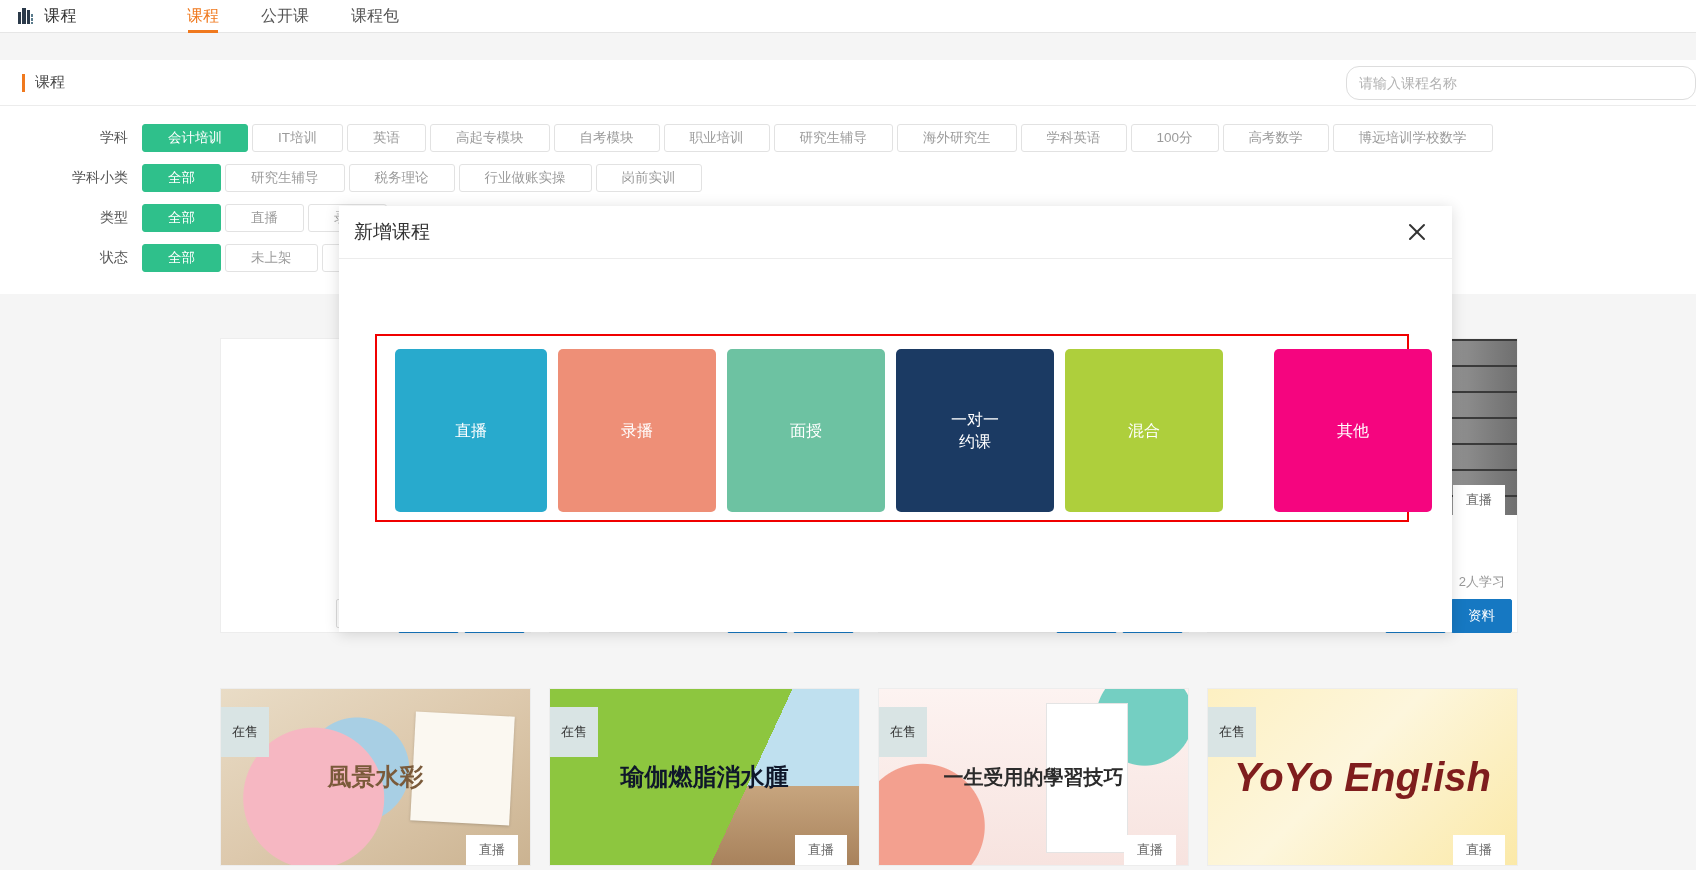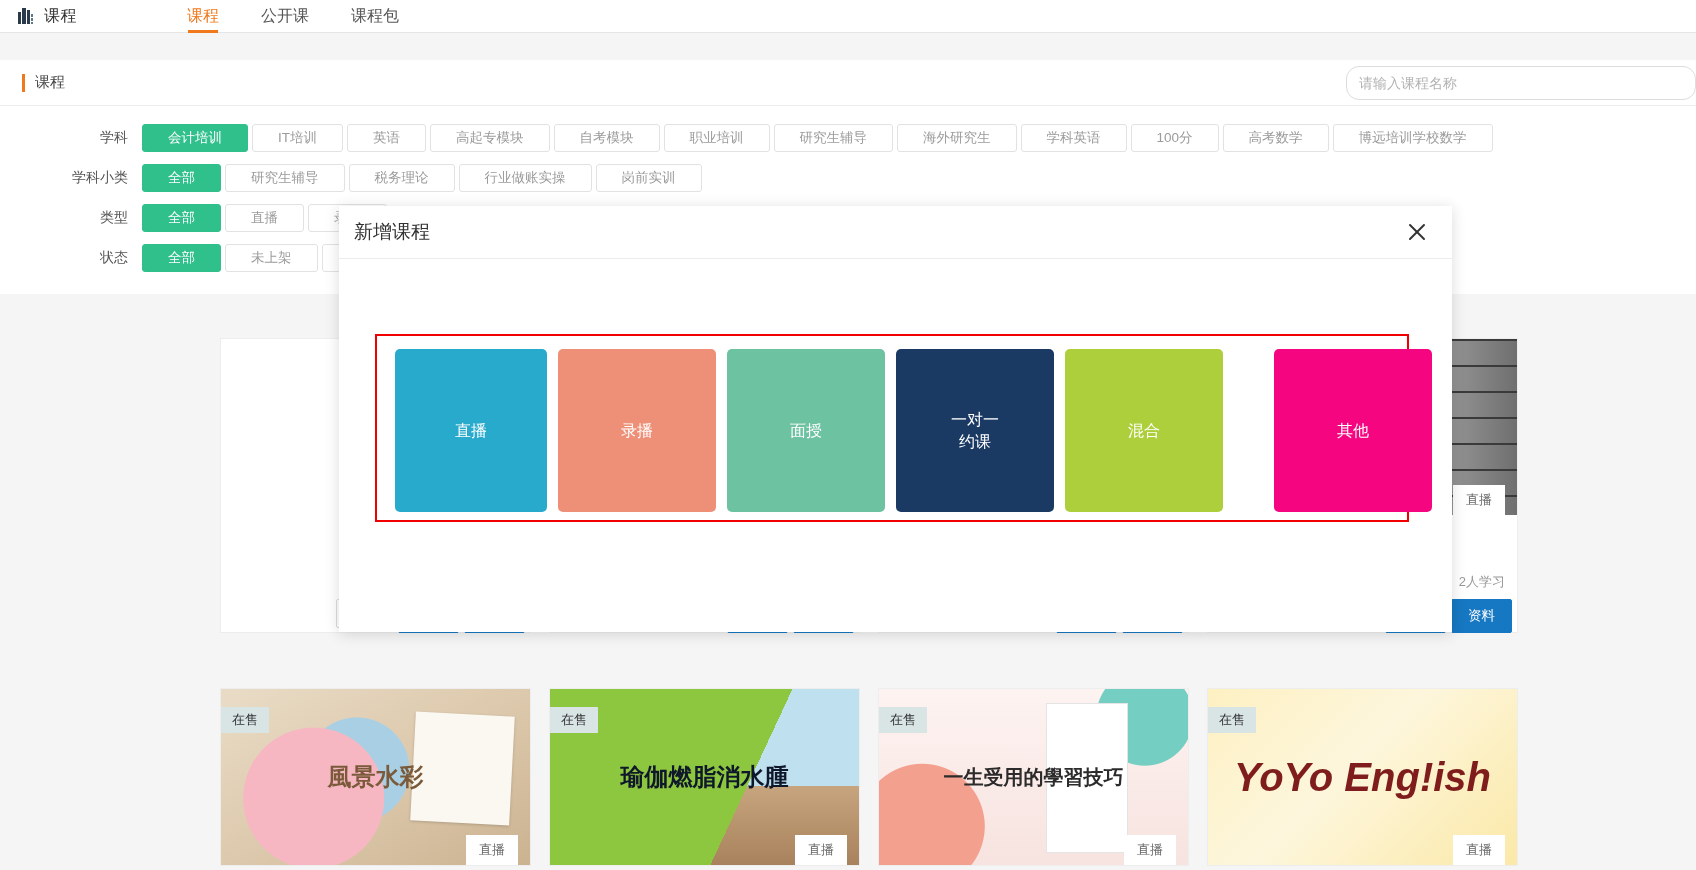--- a/index.html
+++ b/index.html
@@ -75,21 +75,21 @@
   
   .content { position: absolute; left: 0; top: 326px; width: 1696px; bottom: 0; background: #f5f5f5; }
   .card-grid { position: absolute; left: 220px; top: 48px; display: flex; gap: 18px; }
   .card {
     width: 311px; background: #fff; border: 1px solid #ededed;
     display: flex; flex-direction: column;
   }
   .card-thumb { position: relative; height: 176px; overflow: hidden; background: #fff; }
   .thumb-badge {
     position: absolute; left: 0; top: 18px; background: #d9e4e4; color: #333;
-    font-size: 13px; padding: 4px 11px; z-index: 3;
+    font-size: 13px; padding: 16px 11px; z-index: 3;
   }
   .thumb-type {
     position: absolute; right: 12px; bottom: 0; background: #fff; color: #666;
     font-size: 13px; padding: 6px 13px; z-index: 3;
   }
   .card-body { height: 84px; position: relative; }
   .card-learners {
     position: absolute; right: 12px; bottom: 8px; color: #999; font-size: 13px;
   }
   .card-actions {

